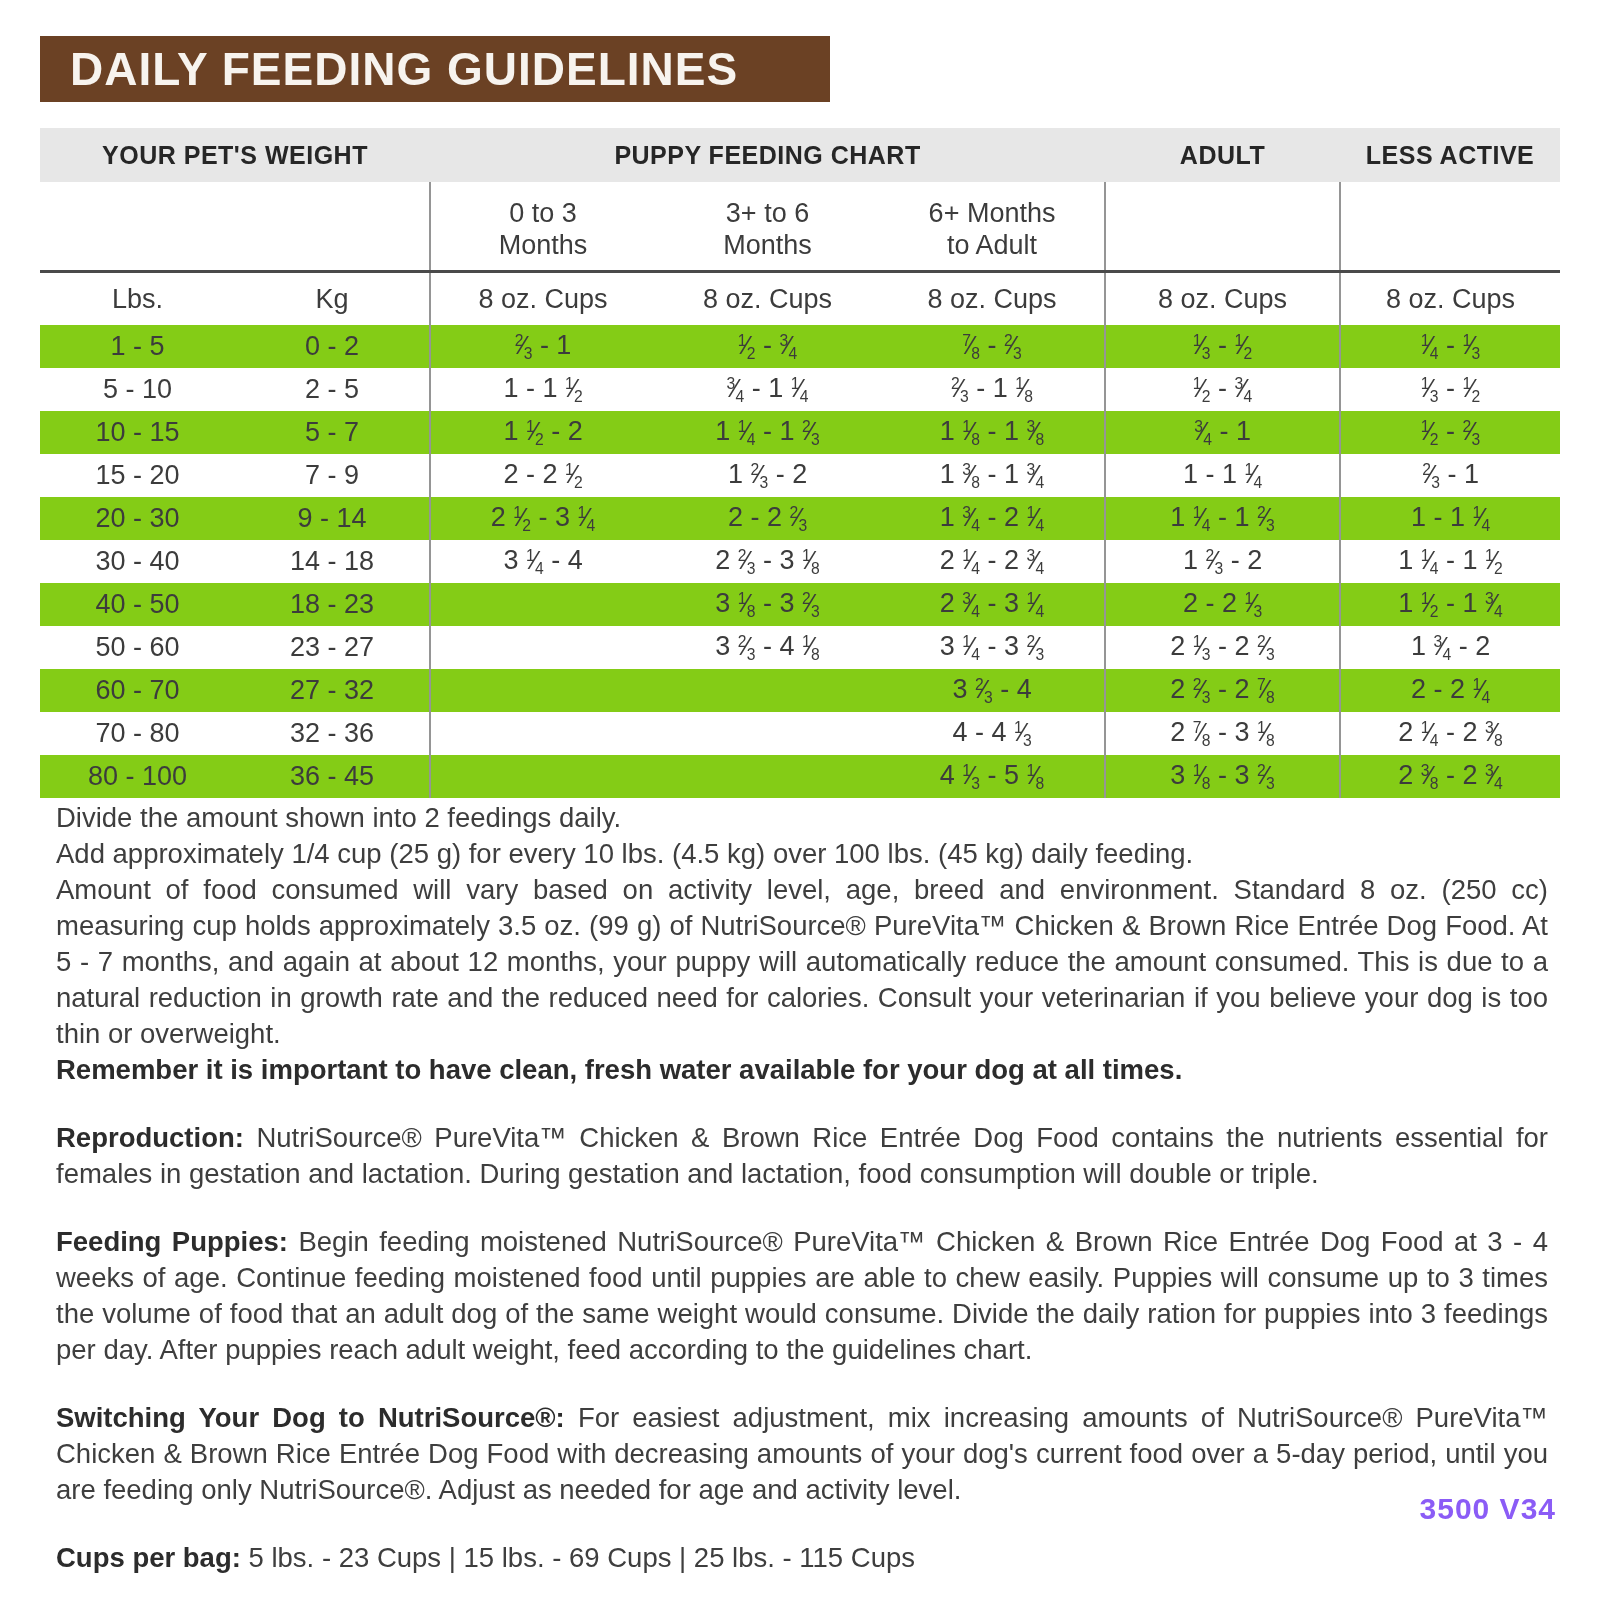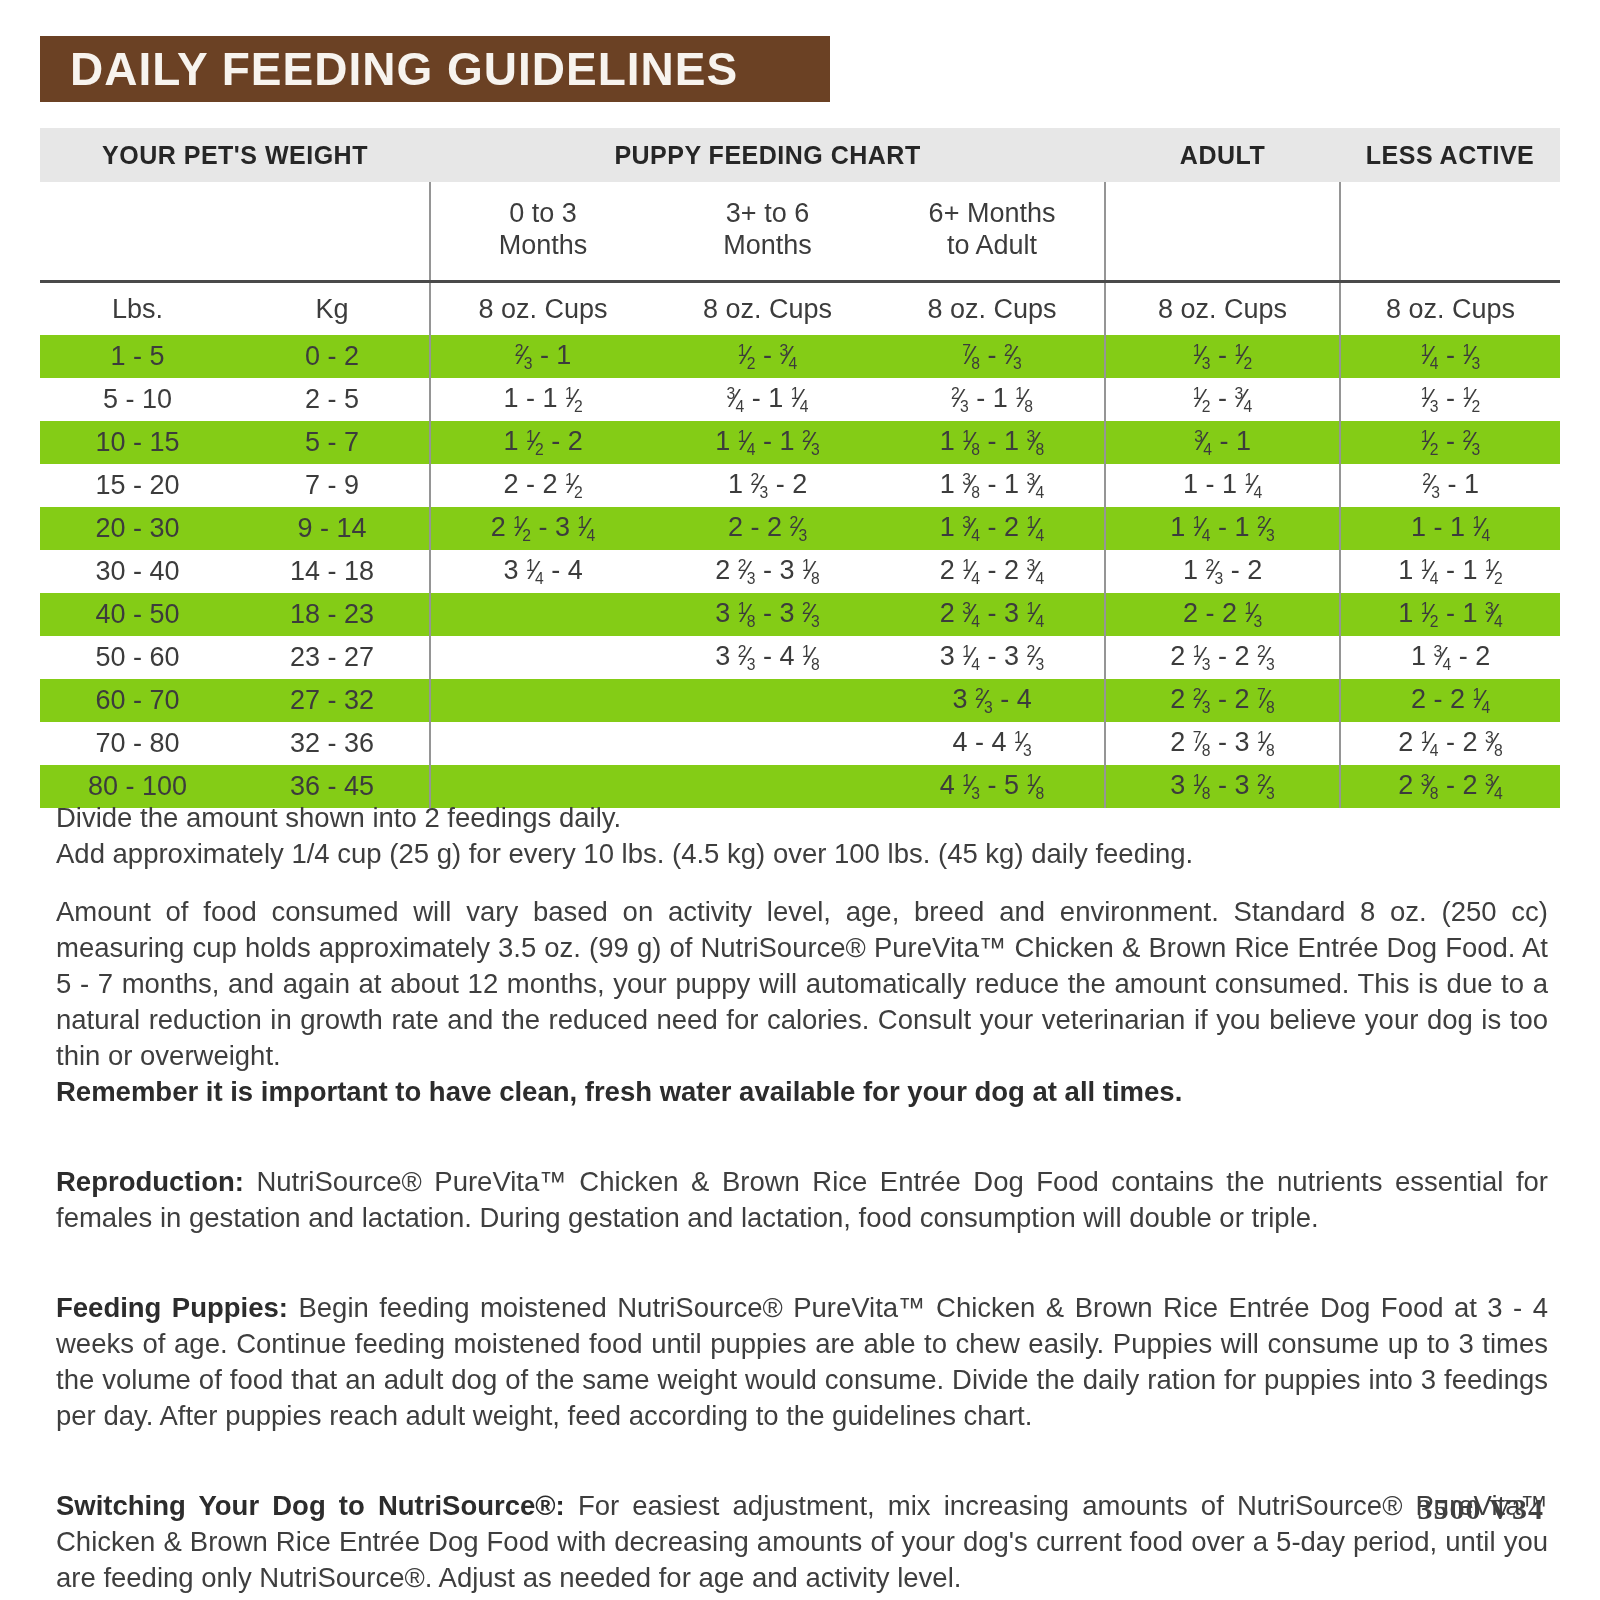--- a/index.html
+++ b/index.html
@@ -29,43 +29,43 @@
   }
   table.feed td,table.feed th{
     text-align:center;vertical-align:middle;
     font-size:27px;color:#3c3c3c;padding:0;
   }
   tr.group-row th{
     background:#e7e7e7;height:54px;
     font-size:25px;font-weight:bold;color:#262626;letter-spacing:.5px;
   }
   tr.age-row td{
-    height:80px;line-height:1.18;padding-top:8px;padding-bottom:10px;
+    height:80px;line-height:1.18;padding-top:8px;
     border-bottom:3px solid #4a4a4a;
   }
   tr.unit-row td{height:52px;}
   tbody tr td{height:43px;}
   tbody tr.stripe td{background:#84cc16;}
   .b-r{border-right:2px solid #959595;}
   
   .fr sup{font-size:.58em;vertical-align:.5em;letter-spacing:0;}
   .fr .sl{font-size:.95em;margin:0 -2px;}
   .fr sub{font-size:.58em;vertical-align:-.30em;}
   
   .notes{
     position:absolute;left:56px;top:800px;width:1492px;
     font-size:27.5px;line-height:36px;color:#3e3e3e;
   }
   .notes p{margin:0;}
-  .notes p.jst{text-align:justify;margin-top:22px;}
+  .notes p.jst{text-align:justify;}
   .notes .gap{height:32px;}
   .notes b{color:#2c2c2c;}
   .footer-code{
-    position:absolute;right:56px;top:1492px;
-    color:#404040;font-size:30px;font-weight:bold;letter-spacing:1px;font-family:Liberation Serif, serif;
+    position:absolute;right:44px;top:1492px;
+    color:#8b5cf6;font-size:30px;font-weight:bold;letter-spacing:1px;
   }
 </style>
 </head>
 <body>
 
 <div class="page">
 
   <div class="title-bar">
     <span>DAILY FEEDING GUIDELINES</span>
   </div>

